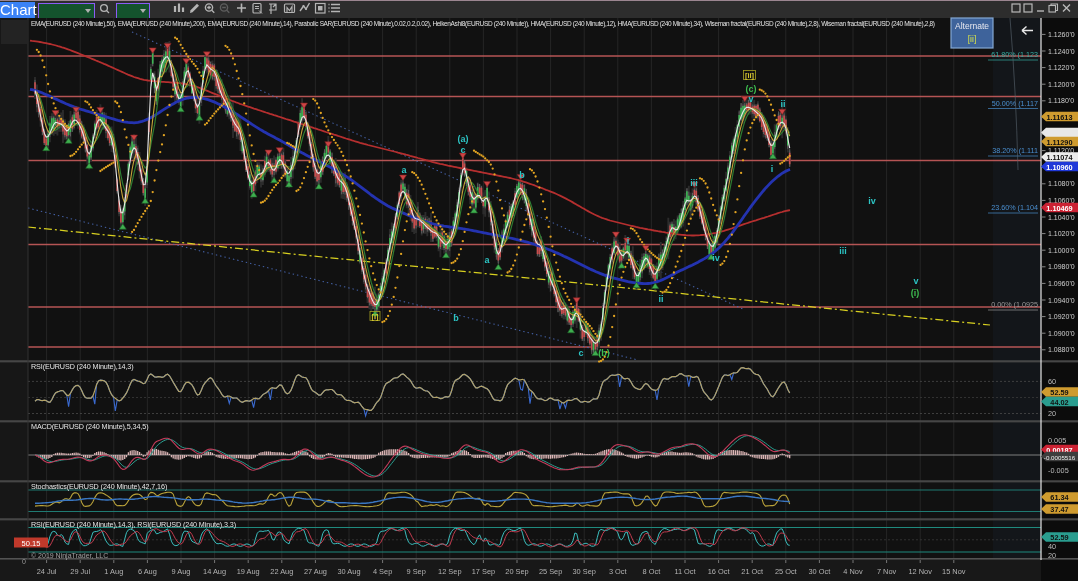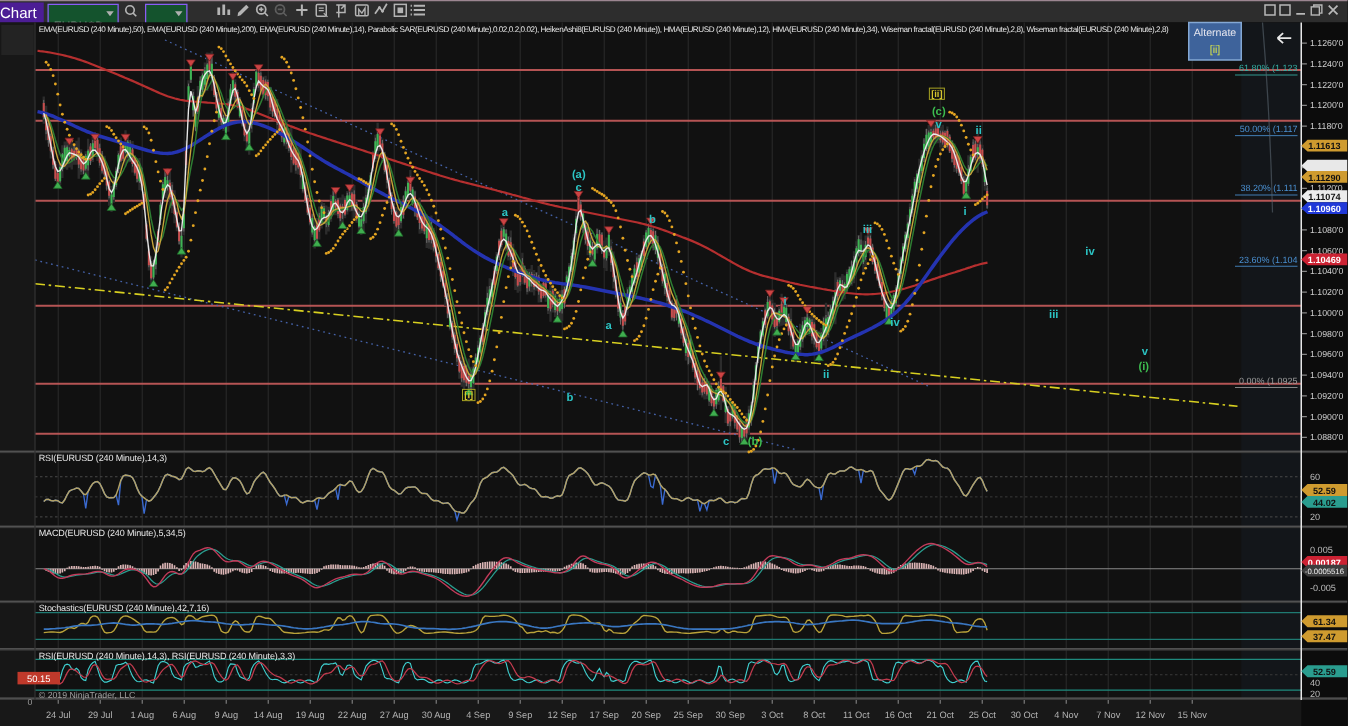--- a/index.html
+++ b/index.html
@@ -1,16 +1,16 @@
 <!DOCTYPE html>
 <html><head><meta charset="utf-8"><style>
 *{margin:0;padding:0;box-sizing:border-box}
 html,body{width:1078px;height:581px;background:#161616;overflow:hidden;font-family:"Liberation Sans", sans-serif}
 #tb{position:absolute;left:0;top:0;width:1078px;height:18px;background:#2d2d2d;border-top:1px solid #9c8691}
-#chart-tab{position:absolute;left:0;top:1px;width:35px;height:17px;background:#4c1d95;color:#fff;font-size:12px;text-align:left;line-height:16px}
+#chart-tab{position:absolute;left:0;top:1px;width:35px;height:17px;background:#3b82f6;color:#fff;font-size:15px;text-align:left;line-height:16px}
 .combo{position:absolute;top:2px;height:14px;background:#14532d;border:1px solid #8b5cf6;color:#cfcfcf;font-size:9.5px;line-height:12px;padding:12px 4px;white-space:nowrap;overflow:hidden}
 .caret{position:absolute;right:3px;top:5px;width:0;height:0;border-left:3.5px solid transparent;border-right:3.5px solid transparent;border-top:4px solid #b0b0b0}
 </style></head><body>
 <div id="tb">
   <div id="chart-tab">Chart</div>
   <div class="combo" style="left:38px;width:57px;padding-right:12px">EURUSD<span class="caret"></span></div>
   <div class="combo" style="left:116px;width:34px;padding-right:10px;font-size:8px;line-height:13px">240 Minute<span class="caret"></span></div>
 </div>
 <svg width="1078" height="581" viewBox="0 0 1078 581" style="position:absolute;left:0;top:0">
   <rect x="0" y="18" width="1078" height="563" fill="#131313"></rect>

